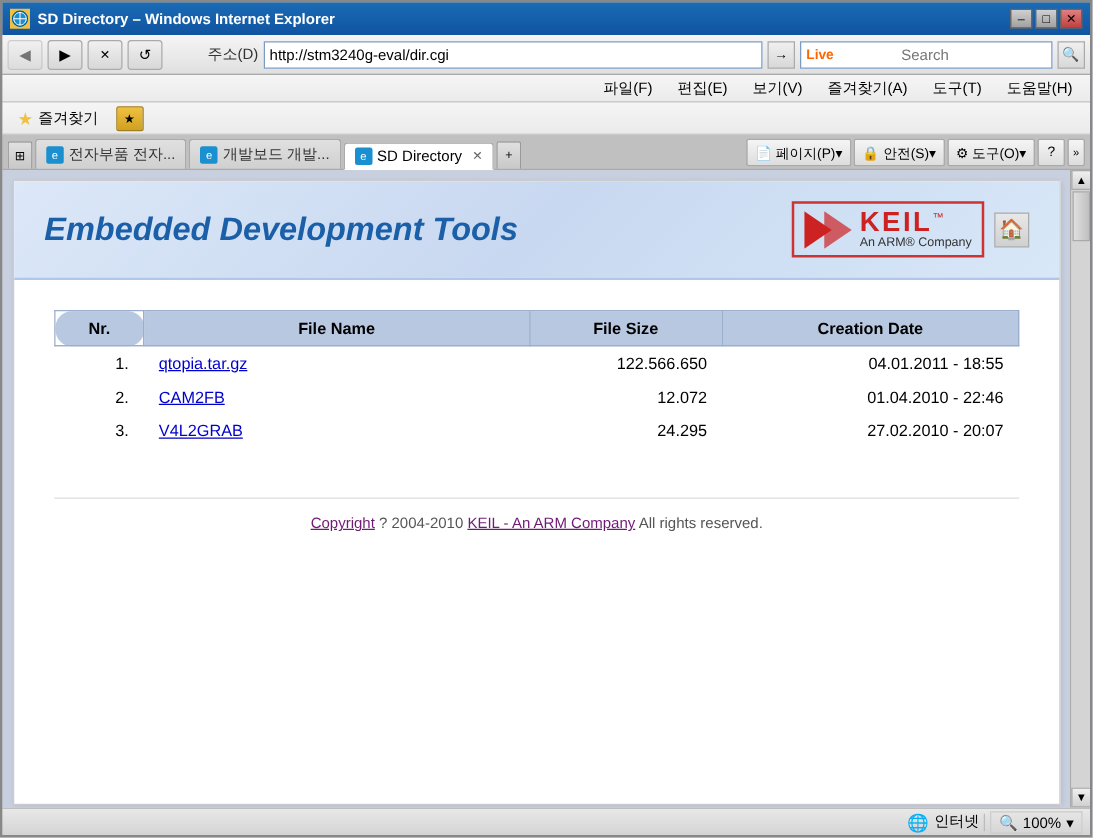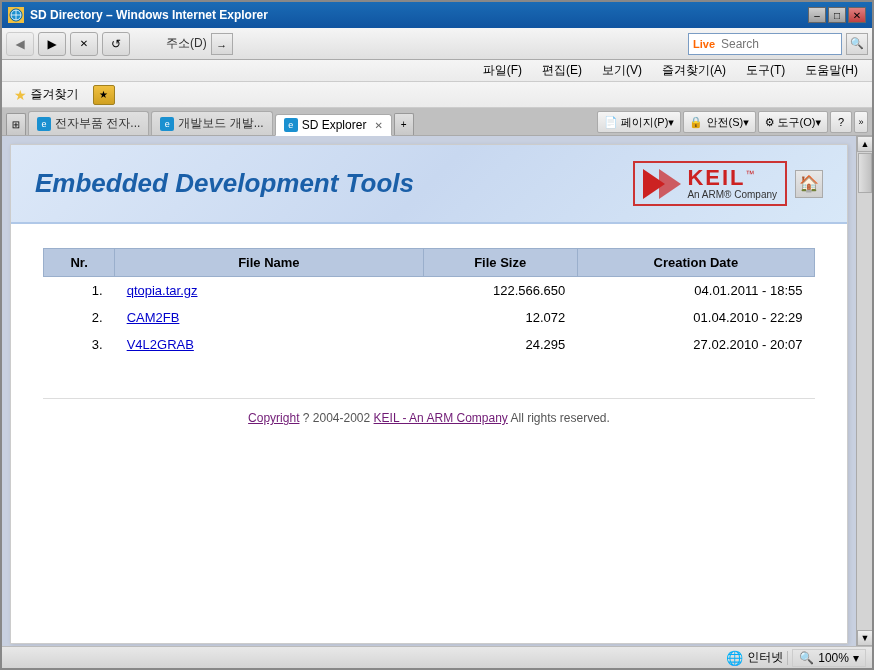--- a/index.html
+++ b/index.html
@@ -398,21 +398,21 @@
     .file-table th {
       background: #b8c8e0;
       padding: 6px 12px;
       text-align: center;
       font-weight: bold;
       font-size: 13px;
       color: #000;
       border: 1px solid #9aafcc;
     }
 
-    .file-table th.nr-col { width: 60px; }
+    .file-table th.nr-col { width: 60px; border-radius: 13px; }
     .file-table th.name-col { width: 260px; }
     .file-table th.size-col { width: 130px; }
     .file-table th.date-col { width: 200px; }
 
     .file-table td {
       padding: 6px 12px;
       font-size: 13px;
       color: #000;
       border: none;
     }
@@ -520,28 +520,29 @@
   </div>
 
   <div class="toolbar">
     <div class="nav-btn disabled">◀</div>
     <div class="nav-btn">▶</div>
     <div class="nav-btn" style="font-size:10px;">✕</div>
     <div class="nav-btn">↺</div>
 
     <div class="address-bar">
       <span style="font-size:12px; color:#333;margin-left:32px;">주소(D)</span>
+      <input class="address-input" type="text" value="http://stm3240g-eval/dir.cgi" style="">
       <div class="address-go">→</div>
     </div>
 
     <div class="search-section">
 
       <div style="display:flex;align-items:center;gap:2px; background:white; border:1px solid #7a9cc4; height:22px; padding:0 4px;">
         <span style="color:#f60; font-weight:bold; font-size:11px;">Live</span>
-        <input class="search-input" type="text" style="border: none; outline: none; width: 120px; height: 18px; font-size: 12px;" placeholder="Search">
+        <input class="search-input" type="text" style="border: none; outline: none; width: 120px; height: 18px; font-size: 12px; margin-left: 48px;" placeholder="Search">
       </div>
       <div class="search-btn">🔍</div>
     </div>
   </div>
 
   <div class="menu-bar">
     <span class="menu-item">파일(F)</span>
     <span class="menu-item">편집(E)</span>
     <span class="menu-item">보기(V)</span>
     <span class="menu-item">즐겨찾기(A)</span>
@@ -564,21 +565,21 @@
     <div class="tab">
       <div class="tab-icon">e</div>
       <span>전자부품 전자...</span>
     </div>
     <div class="tab">
       <div class="tab-icon">e</div>
       <span>개발보드 개발...</span>
     </div>
     <div class="tab active">
       <div class="tab-icon">e</div>
-      <span>SD Explorer</span>
+      <span>SD Directory</span>
       <span class="tab-close">✕</span>
     </div>
     <div style="width:20px;height:22px;background:linear-gradient(to bottom,#e0e0e0,#c8c8c8);border:1px solid #999;border-bottom:none;display:flex;align-items:center;justify-content:center;font-size:10px;cursor:pointer;border-radius:2px 2px 0 0;">+</div>
 
     <div style="flex:1;"></div>
 
     <div style="display:flex;gap:2px;margin-bottom:2px;">
       <div style="height:22px;padding:0 6px;background:linear-gradient(to bottom,#f5f5f5,#ddd);border:1px solid #aaa;border-radius:2px;font-size:11px;display:flex;align-items:center;gap:3px;cursor:pointer;">
         <span>📄</span>
         <span>페이지(P)▾</span>
@@ -645,36 +646,36 @@
                 </td>
                 <td class="size-cell">122.566.650</td>
                 <td class="date-cell">04.01.2011 - 18:55</td>
               </tr>
               <tr>
                 <td class="nr-cell">2.</td>
                 <td>
                   <a class="file-link">CAM2FB</a>
                 </td>
                 <td class="size-cell">12.072</td>
-                <td class="date-cell">01.04.2010 - 22:29</td>
+                <td class="date-cell">01.04.2010 - 22:46</td>
               </tr>
               <tr>
                 <td class="nr-cell">3.</td>
                 <td>
                   <a class="file-link">V4L2GRAB</a>
                 </td>
                 <td class="size-cell">24.295</td>
                 <td class="date-cell">27.02.2010 - 20:07</td>
               </tr>
             </tbody>
           </table>
 
           <div class="page-footer">
             <a class="footer-link">Copyright</a>
-            <span> ? 2004-2002 </span>
+            <span> ? 2004-2010 </span>
             <a class="footer-link">KEIL - An ARM Company</a>
             <span> All rights reserved.</span>
           </div>
         </div>
 
       </div>
     </div>
 
     <div class="scrollbar-track">
       <div class="scrollbar-btn">▲</div>

